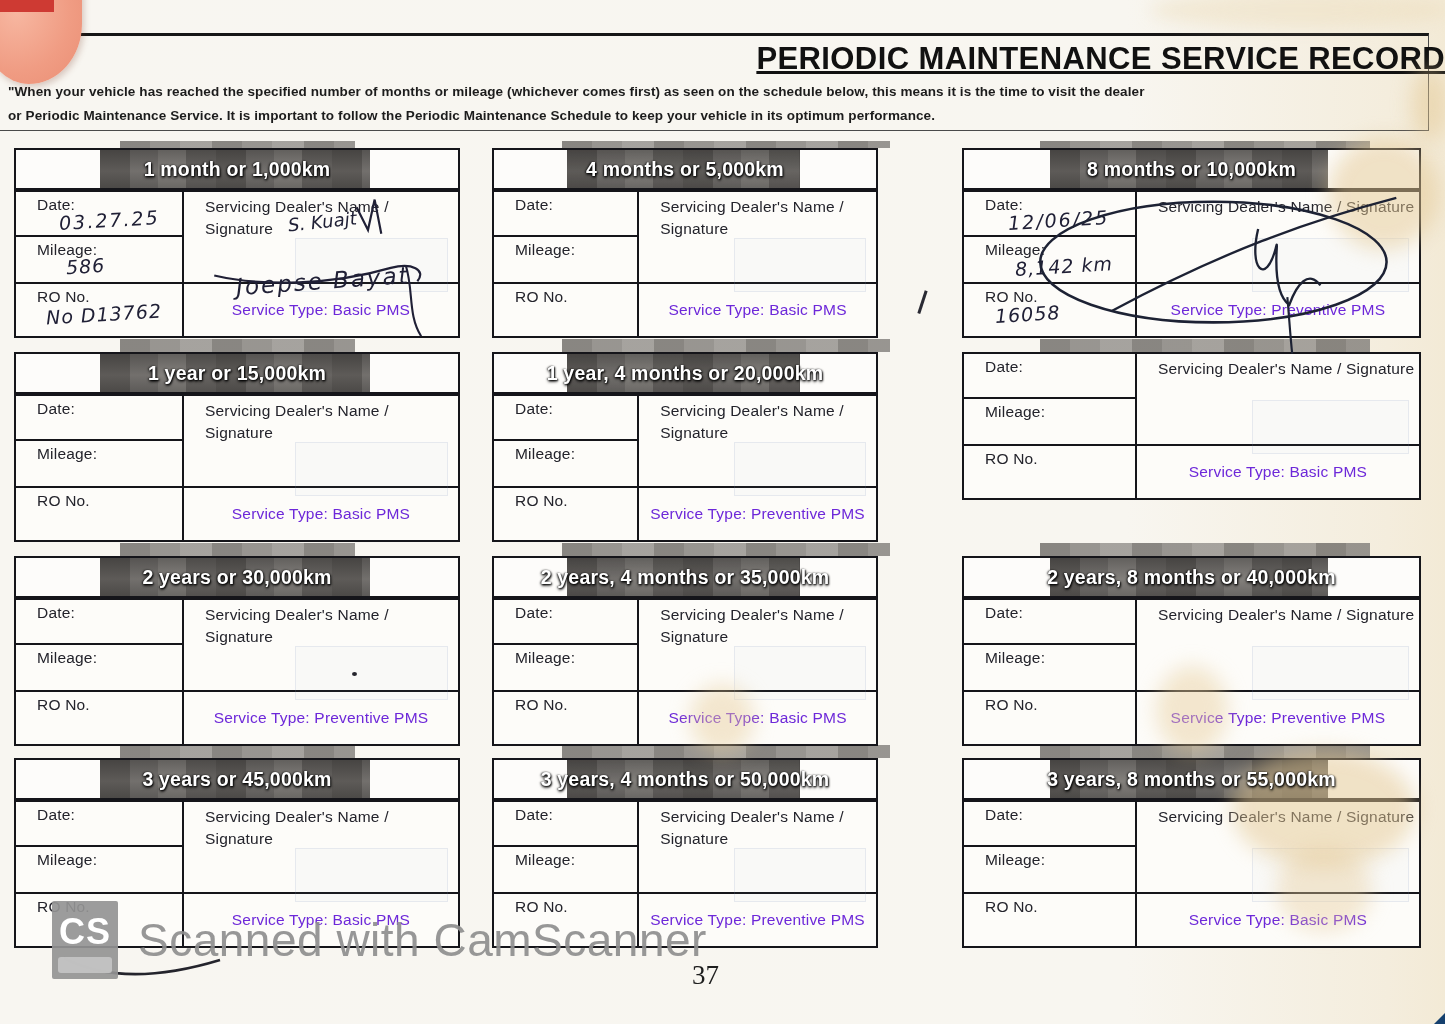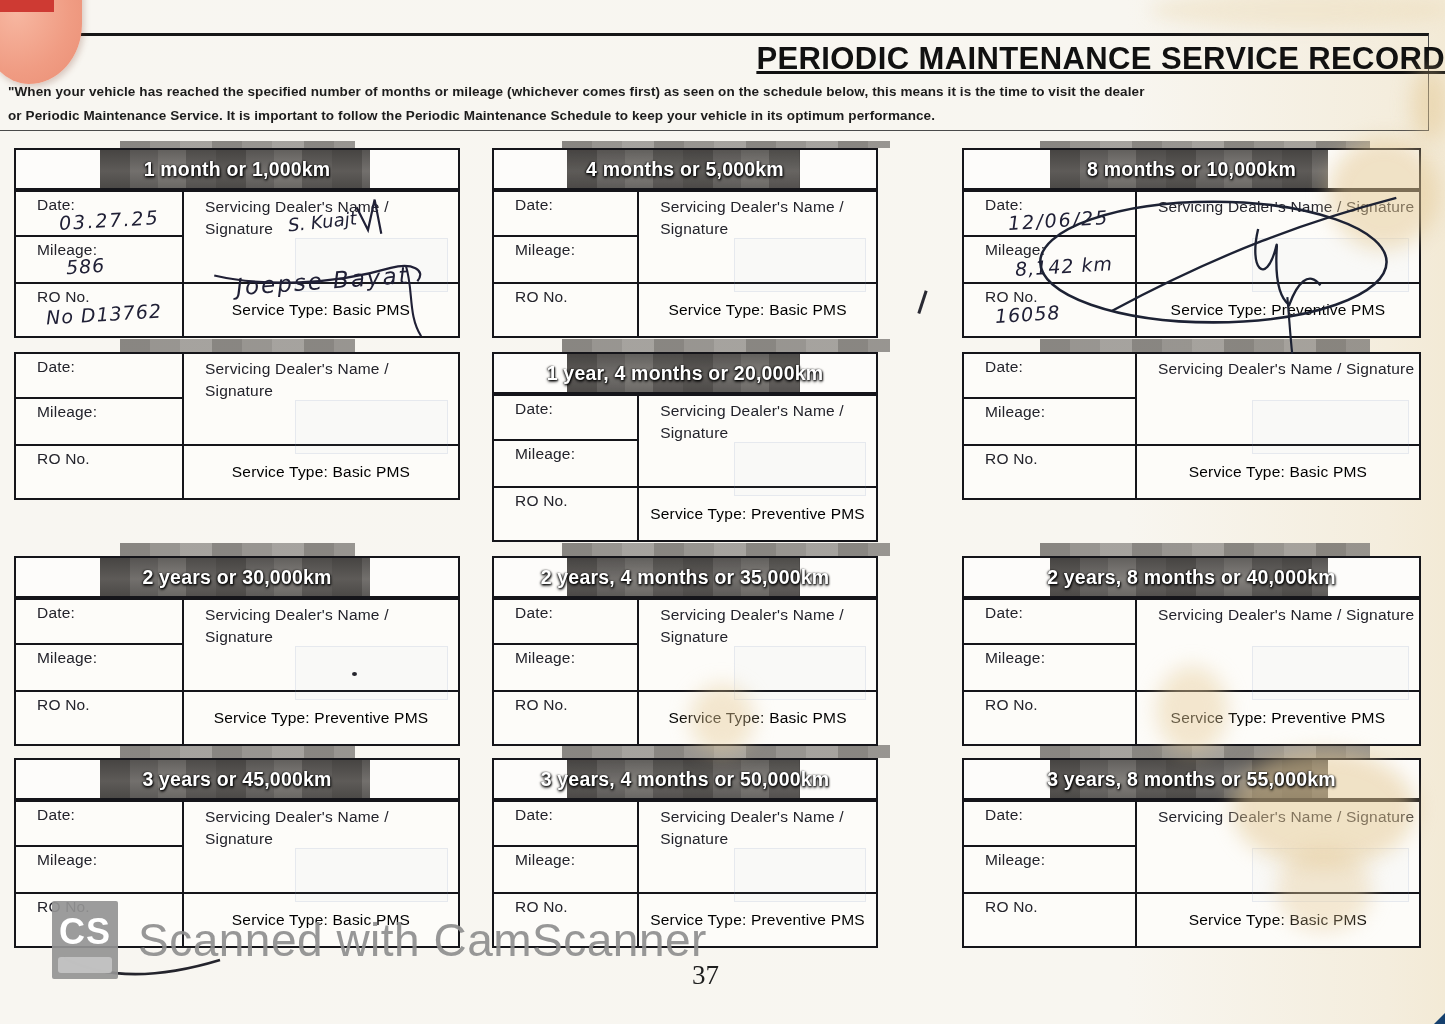--- a/index.html
+++ b/index.html
@@ -54,21 +54,21 @@
     display:grid; grid-template-columns:38% 62%; grid-template-rows:31.5% 32.5% 36%;
   }
   .cell { position:relative; }
   .cell .lbl { display:block; padding:4px 2px 0 21px; font-size:15.5px; color:#23232b; font-weight:500; letter-spacing:.2px; }
   .cell.date    { grid-area:1/1/2/2; border-right:2.5px solid #15151a; border-bottom:2px solid #15151a; }
   .cell.mileage { grid-area:2/1/3/2; border-right:2.5px solid #15151a; border-bottom:2.5px solid #15151a; }
   .cell.ro      { grid-area:3/1/4/2; border-right:2.5px solid #15151a; }
   .cell.dealer  { grid-area:1/2/3/3; border-bottom:2.5px solid #15151a; }
   .cell.service { grid-area:3/2/4/3; display:flex; align-items:center; justify-content:center; }
   .dealer-lbl { padding:5px 6px 0 9px; line-height:22px; font-size:15.5px; }
-  .service-txt { font-size:15.5px; color:#000000; font-weight:500; letter-spacing:.2px;text-align:right; }
+  .service-txt { font-size:15.5px; color:#6d28d9; font-weight:500; letter-spacing:.2px;text-align:right; }
   
   .cell.dealer::after{
     content:""; position:absolute; right:10px; top:46px; width:55%; height:52px;
     border:1px solid rgba(120,140,185,.14); background:rgba(150,170,210,.04); pointer-events:none;
   }
 
   
   .hand {
     position:absolute; font-family:"DejaVu Sans", sans-serif; font-style:italic;
     color:#202036; font-size:19px; font-weight:500; transform:rotate(-3.5deg); white-space:nowrap; z-index:3;
@@ -235,20 +235,24 @@
       <svg class="oval-svg" viewBox="0 0 459 148" fill="none">
         <ellipse cx="252" cy="72" rx="178" ry="62" stroke="#1d2234" stroke-width="2.6"></ellipse>
         <path d="M148,122 C260,62 348,30 440,6" stroke="#1d2234" stroke-width="2.4"></path>
         <path d="M298,38 C288,80 306,96 316,58 C321,38 308,100 330,116 C338,94 350,80 362,96" stroke="#1d2234" stroke-width="2.4"></path>
         <path d="M328,108 C330,130 331,148 333,166" stroke="#1d2234" stroke-width="2.2"></path>
       </svg>
     </div>
   </div>
 
   <div class="card c1 r2">
+    <div class="card-header">
+      <div class="band"></div>
+      <div class="hdr-text">1 year or 15,000km</div>
+    </div>
     <div class="card-body">
       <div class="cell date">
         <span class="lbl">Date:</span>
       </div>
       <div class="cell mileage">
         <span class="lbl">Mileage:</span>
       </div>
       <div class="cell ro">
         <span class="lbl">RO No.</span>
       </div>

